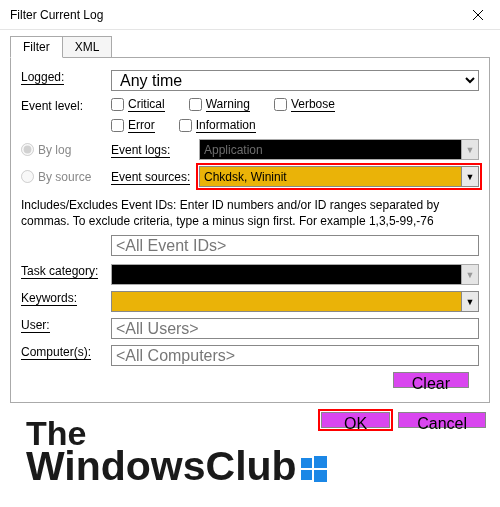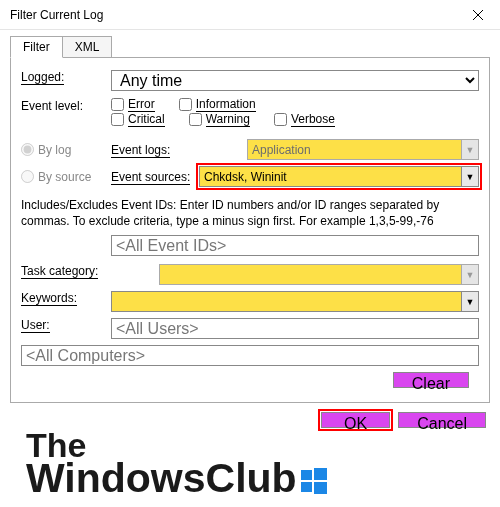--- a/index.html
+++ b/index.html
@@ -117,24 +117,24 @@
   .inner-label {
     width: 88px;
     flex-shrink: 0;
   }
   .combo {
     flex: 1;
     height: 21px;
     border: 1px solid #888;
     display: flex;
     align-items: center;
-    background: #fde047;
-    position: relative;
-  }
-  .combo.disabled { background: #fde047; color: #6d6d6d; border-color:#aaa;margin-left:48px;}
+    background: #eab308;
+    position: relative;
+  }
+  .combo.disabled { background: #000000; color: #6d6d6d; border-color:#aaa;}
   .combo .cval { flex:1; padding: 0 4px; overflow:hidden; white-space:nowrap;}
   .combo .cbtn {
     width: 17px; height: 100%;
     border-left: 1px solid #888;
     display:flex; align-items:center; justify-content:center;
     background: #e9e9e9;
     font-size: 9px;
   }
   .combo.disabled .cbtn { background:#e5e5e5; border-color:#aaa; color:#999;}
   .redbox { outline: 2px solid red; outline-offset: 1px; }
@@ -160,21 +160,21 @@
     padding: 2px 18px;
     height: 16px;
   }
   .bottom-btnrow {
     display:flex; justify-content:flex-end; gap:8px;
     padding: 4px 14px 10px 0;
   }
   .watermark {
     position: absolute;
     left: 26px;
-    bottom: 10px;
+    bottom: 22px;
     font-family: "Segoe UI", sans-serif;
     font-weight: 600;
     color: #1a1a1a;
     line-height: 0.9;
     pointer-events: none;
   }
   .watermark .l1 { font-size: 34px; }
   .watermark .l2 { font-size: 41px; }
   .wm-icon {
     display:inline-block;
@@ -208,42 +208,42 @@
   <div class="row">
     <div class="label-col"><span class="underline-label">Logged:</span></div>
     <select class="wide">
       <option>Any time</option>
     </select>
   </div>
 
   <div class="row" style="align-items:flex-start;">
     <div class="label-col" style="padding-top:2px;"><span>Event level:</span></div>
     <div style="flex:1;">
+      <div class="chkrow" style="margin-bottom:6px;">
+        <label class="chk">
+            <input type="checkbox" style="">
+            <span class="cl">Critical</span>
+          </label>
+        <label class="chk">
+            <input type="checkbox" style="">
+            <span class="cl">Warning</span>
+          </label>
+        <label class="chk">
+            <input type="checkbox" style="">
+            <span class="cl">Verbose</span>
+          </label>
+      </div>
       <div class="chkrow">
         <label class="chk">
             <input type="checkbox" style="">
             <span class="cl">Error</span>
           </label>
         <label class="chk">
             <input type="checkbox" style="">
             <span class="cl">Information</span>
-          </label>
-      </div>
-      <div class="chkrow" style="margin-bottom:6px;">
-        <label class="chk">
-            <input type="checkbox" style="">
-            <span class="cl">Critical</span>
-          </label>
-        <label class="chk">
-            <input type="checkbox" style="">
-            <span class="cl">Warning</span>
-          </label>
-        <label class="chk">
-            <input type="checkbox" style="">
-            <span class="cl">Verbose</span>
           </label>
       </div>
     </div>
   </div>
 
   <div class="radio-row">
     <div class="radio-left">
       <input type="radio" disabled="" checked="" style="">
       <span>By log</span>
     </div>
@@ -288,20 +288,21 @@
       <div class="cbtn">▼</div>
     </div>
   </div>
 
   <div class="row">
     <div class="label-col"><span class="underline-label">User:</span></div>
     <input type="text" class="wide" style="color: rgb(119, 119, 119);" placeholder="&lt;All Users&gt;" value="&lt;All Users&gt;">
   </div>
 
   <div class="row">
+    <div class="label-col"><span class="underline-label">Computer(s):</span></div>
     <input type="text" class="wide" style="color: rgb(119, 119, 119);" placeholder="&lt;All Computers&gt;" value="&lt;All Computers&gt;">
   </div>
 
   <div class="btnrow">
     <button class="win">Clear</button>
   </div>
 
 </div>
 
 <div class="bottom-btnrow">

